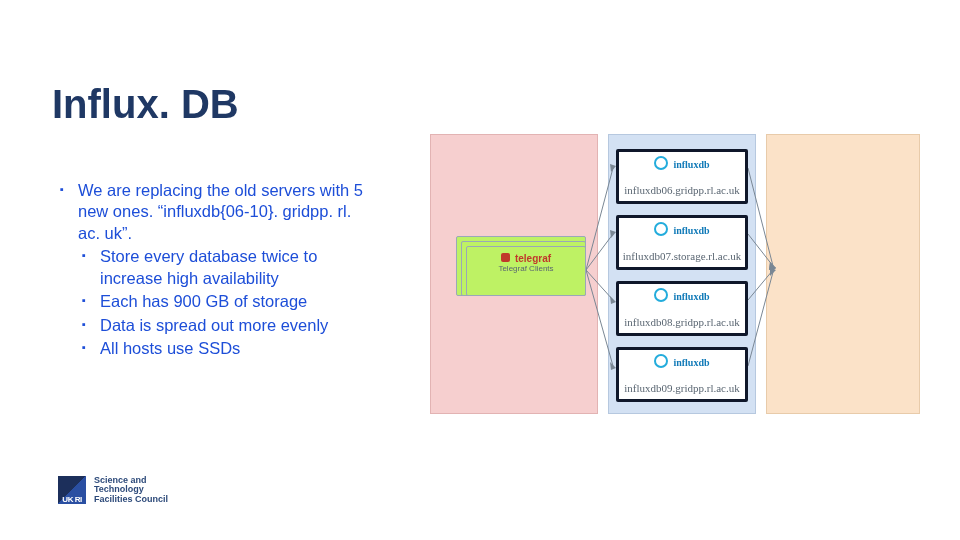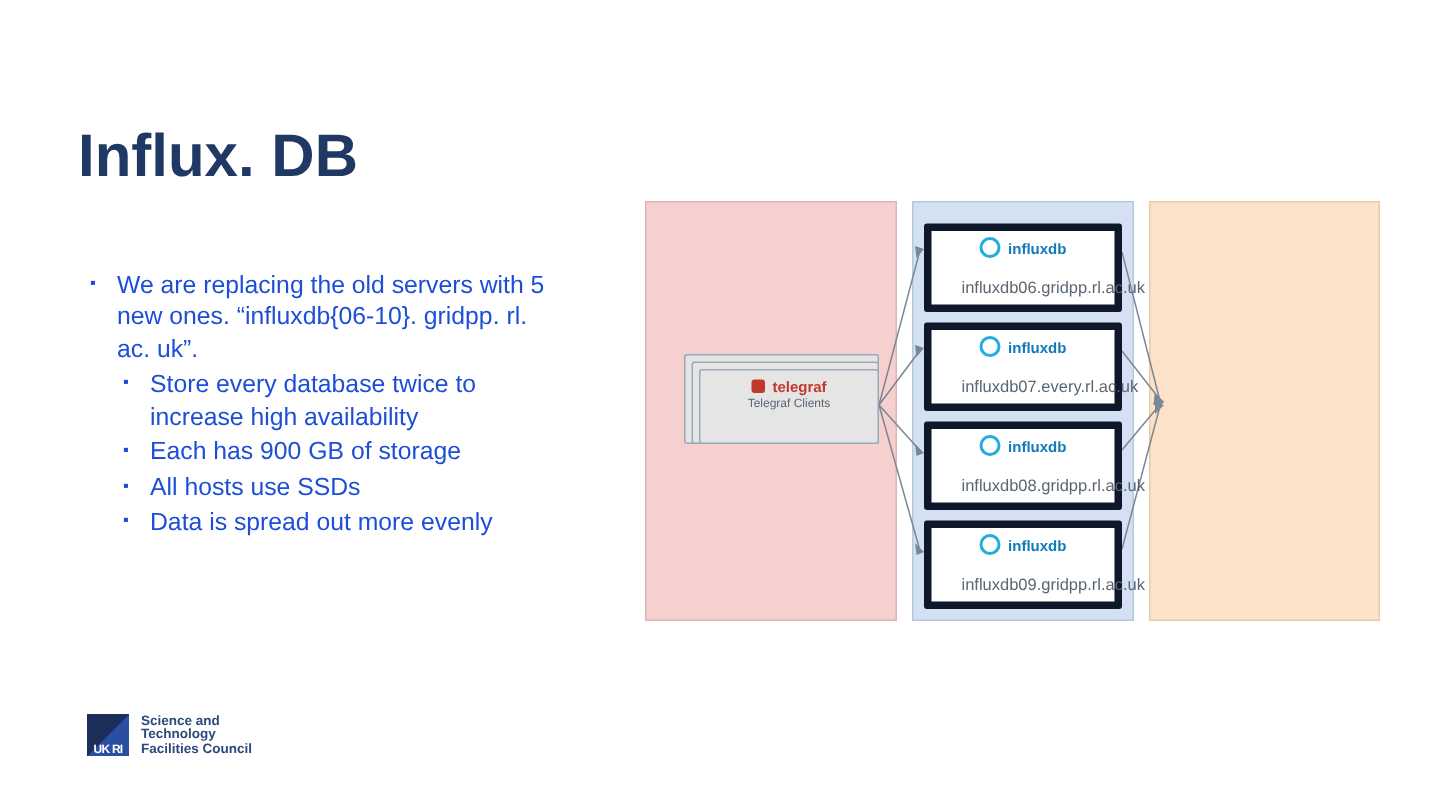--- a/index.html
+++ b/index.html
@@ -15,37 +15,37 @@
   .body li.main { padding-left: 18px; }
   .body li.sub  { margin-left: 22px; padding-left: 18px; }
 
   
   .diagram { position: absolute; left: 380px; top: 70px; width: 560px; height: 430px; background: #fff; }
   .zone { position: absolute; top: 64px; height: 280px; }
   .zone.red    { left: 50px;  width: 168px; background: #f6cfcf; border: 1px solid #e2b3b3; }
   .zone.blue   { left: 228px; width: 148px; background: #d3e1f3; border: 1px solid #b6c8df; }
   .zone.orange { left: 386px; width: 154px; background: #fbe2c8; border: 1px solid #e8cbaa; }
 
-  .node { position: absolute; background: #fff; border: 5px solid #0f172a; border-radius: 2px; padding: 4px 20px 5px; text-align: center; font-size: 8px; color: #5a6672; }
+  .node { position: absolute; background: #fff; border: 3px solid #0f172a; border-radius: 2px; padding: 4px 0 5px; text-align: center; font-size: 8px; color: #5a6672; font-family: Liberation Serif, serif; }
   .node .lbl { display: block; font-size: 11px; color: #5a6672; white-space: nowrap; margin-top: 12px; }
   .node .brand { display: flex; align-items: center; justify-content: center; gap: 3px; font-weight: 600; }
   .node .brand .nm { font-size: 10px; }
   .influx .brand .nm { color: #117ab8; }
   .telegraf .brand .nm { color: #c0392b; }
 
   
   .influx { width: 132px; }
   .n06 { left: 236px; top:  79px; }
   .n07 { left: 236px; top: 145px; }
   .n08 { left: 236px; top: 211px; }
   .n09 { left: 236px; top: 277px; }
 
   
   .tele-stack { position: absolute; left: 86px; top: 176px; width: 120px; height: 50px; }
-  .tele-stack .card { position: absolute; inset: 0; background: #e5e5e5; border: 1px solid #9aa8b8; border-radius: 2px; }
+  .tele-stack .card { position: absolute; inset: 0; background: #bef264; border: 1px solid #9aa8b8; border-radius: 2px; }
   .tele-stack .card.c1 { left: -10px; top: -10px; }
   .tele-stack .card.c2 { left: -5px;  top: -5px; }
   .tele-stack .card.top { left: 0; top: 0; padding: 6px 6px 4px; text-align: center; font-size: 8px; color: #5a6672; }
   .tele-stack .brand { display: flex; align-items: center; justify-content: center; gap: 3px; font-weight: 600; }
   .tele-stack .brand .nm { font-size: 10px; }
 
   
   .grafana { width: 136px; left: 396px; top: 176px; }
 
   
@@ -68,22 +68,22 @@
 
 <div class="slide">
 
   <div class="title">Influx. DB</div>
 
   <div class="body">
     <ul>
       <li class="main">We are replacing the old servers with 5 new ones. “influxdb{06-10}. gridpp. rl. ac. uk”.</li>
       <li class="sub">Store every database twice to increase high availability</li>
       <li class="sub">Each has 900 GB of storage</li>
+      <li class="sub">Data is spread out more evenly</li>
       <li class="sub">All hosts use SSDs</li>
-      <li class="sub">Data is spread out more evenly</li>
     </ul>
   </div>
 
   <div class="diagram">
     <div class="zone red"></div>
     <div class="zone blue"></div>
     <div class="zone orange"></div>
 
     <svg class="edges">
 
@@ -127,21 +127,21 @@
           <span class="g-influx"></span>
           <span class="nm">influxdb</span>
         </span>
       <span class="lbl">influxdb06.gridpp.rl.ac.uk</span>
     </div>
     <div class="node influx n07">
       <span class="brand">
           <span class="g-influx"></span>
           <span class="nm">influxdb</span>
         </span>
-      <span class="lbl">influxdb07.every.rl.ac.uk</span>
+      <span class="lbl">influxdb07.storage.rl.ac.uk</span>
     </div>
     <div class="node influx n08">
       <span class="brand">
           <span class="g-influx"></span>
           <span class="nm">influxdb</span>
         </span>
       <span class="lbl">influxdb08.gridpp.rl.ac.uk</span>
     </div>
     <div class="node influx n09">
       <span class="brand">

